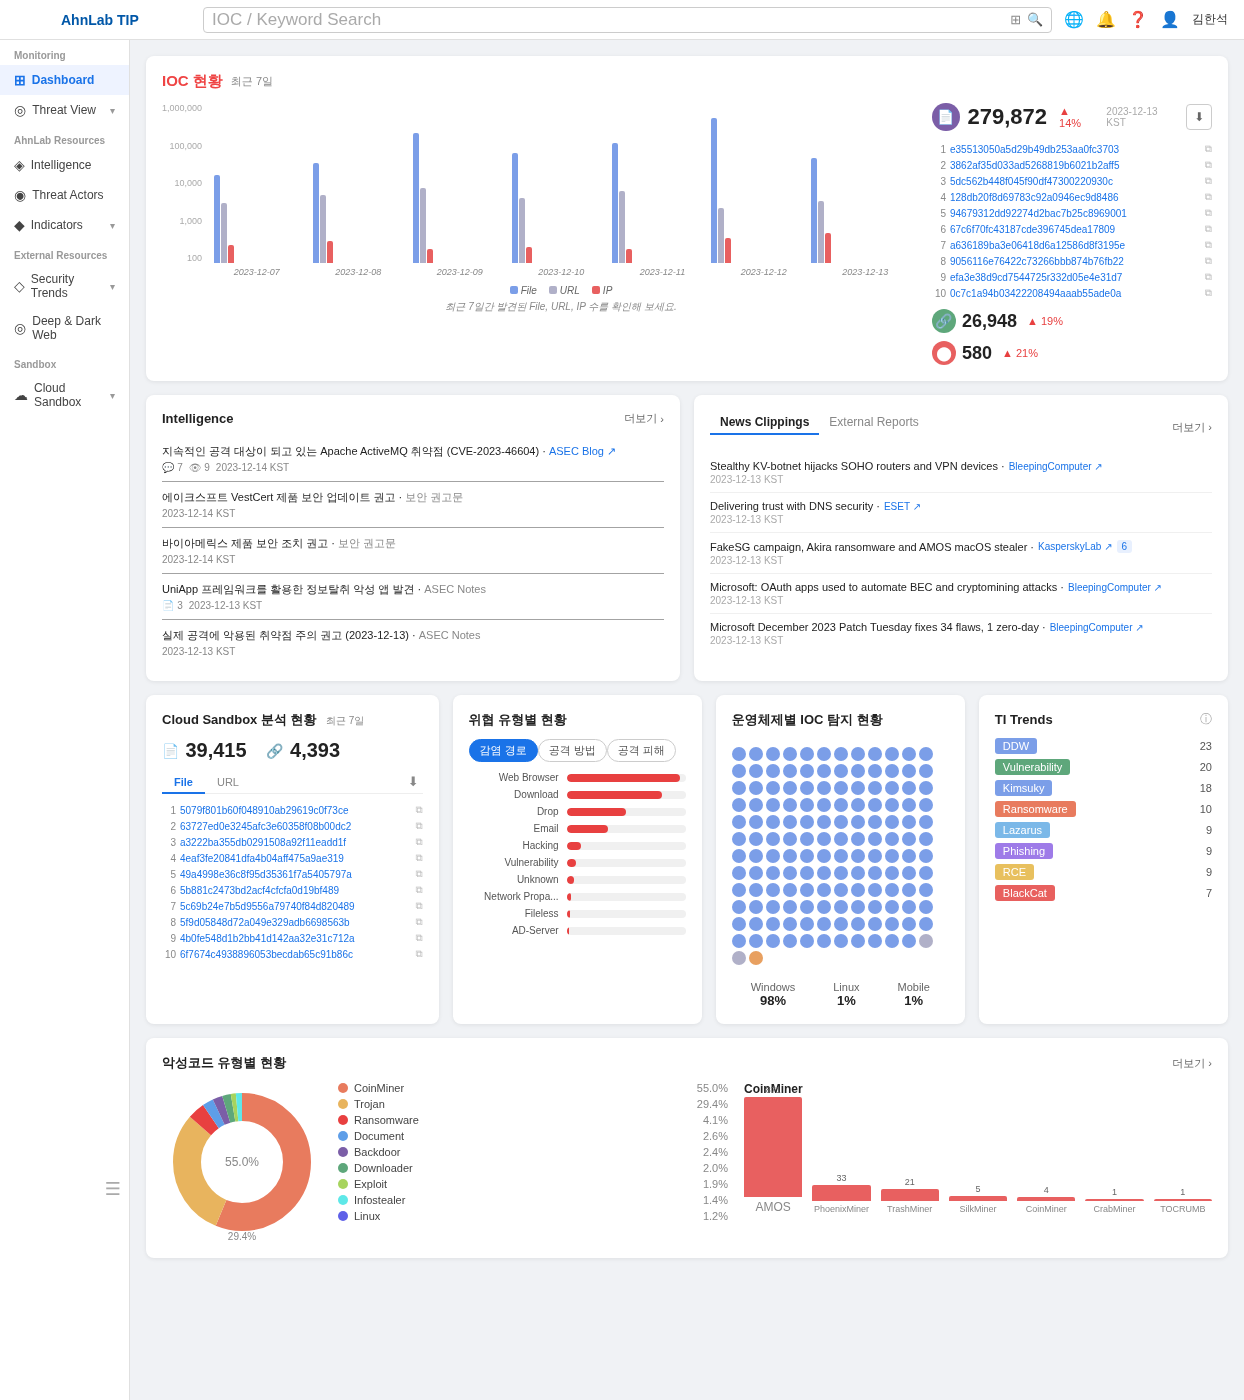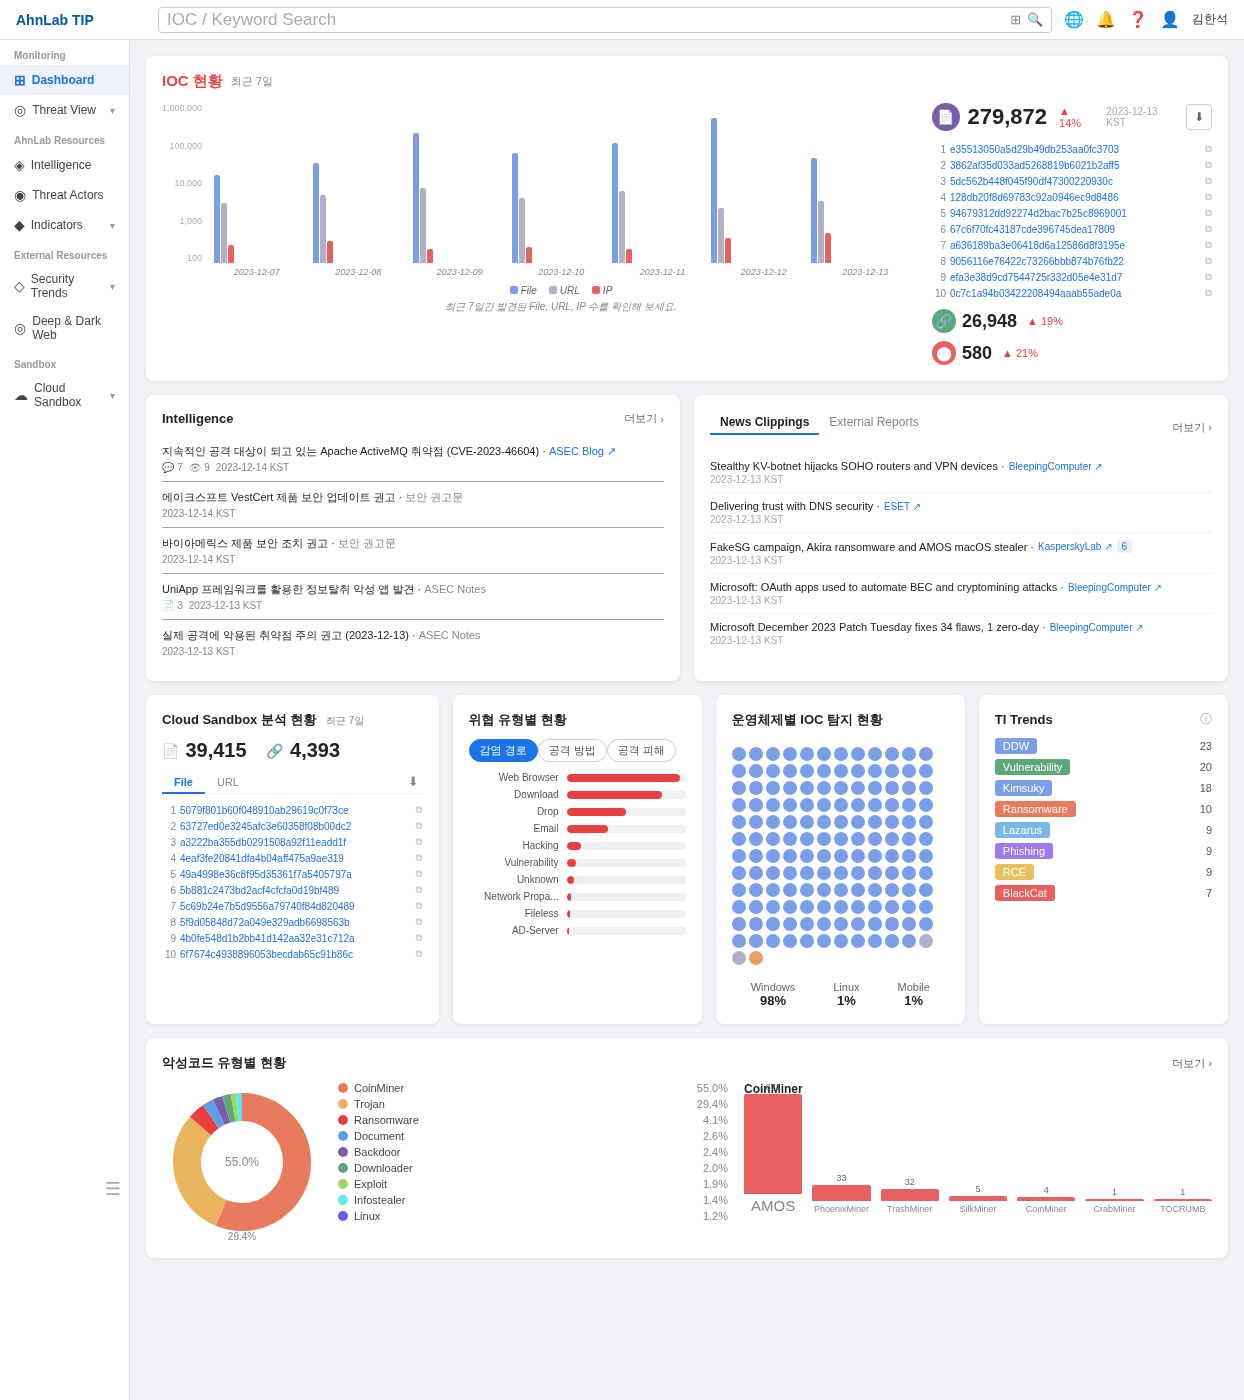--- a/index.html
+++ b/index.html
@@ -4,21 +4,21 @@
   <style>
     * { box-sizing: border-box; margin: 0; padding: 0; }
     body { font-family: 'Malgun Gothic', 'Apple SD Gothic Neo', sans-serif; background: #f0f2f5; font-size: 12px; color: #333; }
 
     
     .top-header {
       display: flex; align-items: center; background: #fff;
       height: 40px; padding: 0 16px; border-bottom: 1px solid #e0e0e0;
       position: fixed; top: 0; left: 0; right: 0; z-index: 100;
     }
-    .logo { font-size: 14px; font-weight: bold; color: #0057a8; width: 130px; flex-shrink: 0; }
+    .logo { font-size: 14px; font-weight: bold; color: #0057a8; width: 130px; flex-shrink: 0; margin-left: 45px; }
     .search-bar {
       flex: 1; display: flex; align-items: center; border: 1px solid #ccc;
       border-radius: 4px; height: 26px; padding: 0 8px; background: #fff;
       margin: 0 12px;
     }
     .search-bar input { border: none; outline: none; flex: 1; font-size: 12px; color: #888; }
     .header-icons { display: flex; align-items: center; gap: 12px; }
     .header-icon { cursor: pointer; color: #666; font-size: 16px; }
     .user-name { font-size: 12px; color: #333; cursor: pointer; }
 
@@ -928,29 +928,29 @@
           <span class="malware-pct">1.2%</span>
         </div>
       </div>
 
       <div class="malware-bar-chart">
         <div class="malware-bar-title">CoinMiner</div>
         <div style="display:flex;align-items:flex-end;gap:10px;height:130px;padding-bottom:20px;position:relative;">
           <div style="display:flex;flex-direction:column;align-items:center;flex:1;">
             <span style="font-size:9px;color:#666;margin-bottom:2px;">871</span>
             <div style="width:100%;background:#e86060;border-radius:2px 2px 0 0;height:100px;"></div>
-            <span style="font-size:15px;color:#888;margin-top:3px;">AMOS</span>
+            <span style="font-size:12px;color:#888;margin-top:3px;">AMOS</span>
           </div>
           <div style="display:flex;flex-direction:column;align-items:center;flex:1;">
             <span style="font-size:9px;color:#666;margin-bottom:2px;">33</span>
             <div style="width:100%;background:#e86060;border-radius:2px 2px 0 0;height:16px;"></div>
             <span style="font-size:9px;color:#888;margin-top:3px;text-align:center;">PhoenixMiner</span>
           </div>
           <div style="display:flex;flex-direction:column;align-items:center;flex:1;">
-            <span style="font-size:9px;color:#666;margin-bottom:2px;">32</span>
+            <span style="font-size:9px;color:#666;margin-bottom:2px;">21</span>
             <div style="width:100%;background:#e86060;border-radius:2px 2px 0 0;height:12px;"></div>
             <span style="font-size:9px;color:#888;margin-top:3px;text-align:center;">TrashMiner</span>
           </div>
           <div style="display:flex;flex-direction:column;align-items:center;flex:1;">
             <span style="font-size:9px;color:#666;margin-bottom:2px;">5</span>
             <div style="width:100%;background:#e86060;border-radius:2px 2px 0 0;height:5px;"></div>
             <span style="font-size:9px;color:#888;margin-top:3px;text-align:center;">SilkMiner</span>
           </div>
           <div style="display:flex;flex-direction:column;align-items:center;flex:1;">
             <span style="font-size:9px;color:#666;margin-bottom:2px;">4</span>

